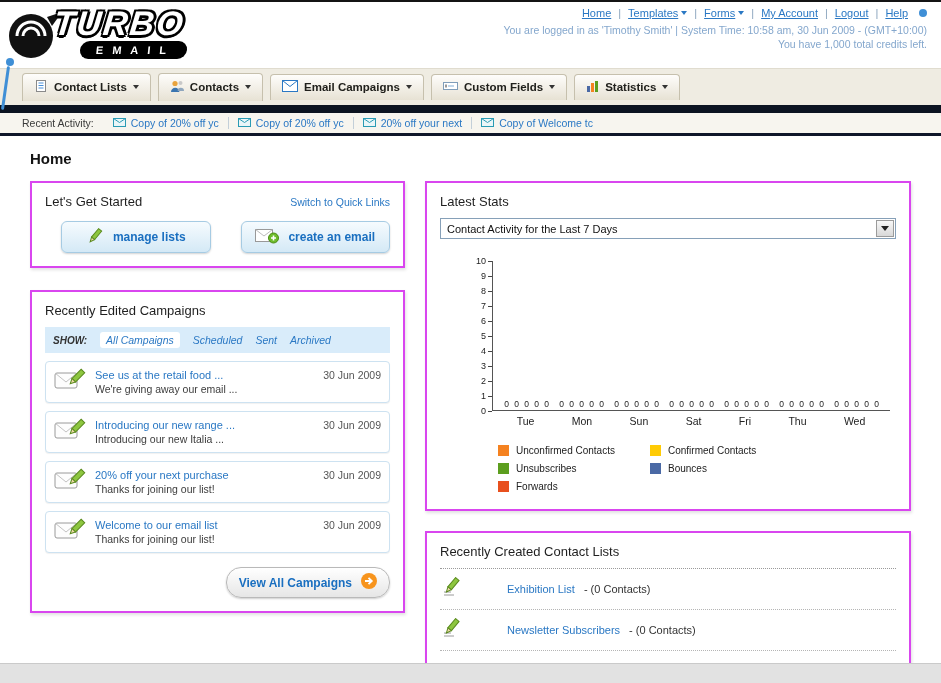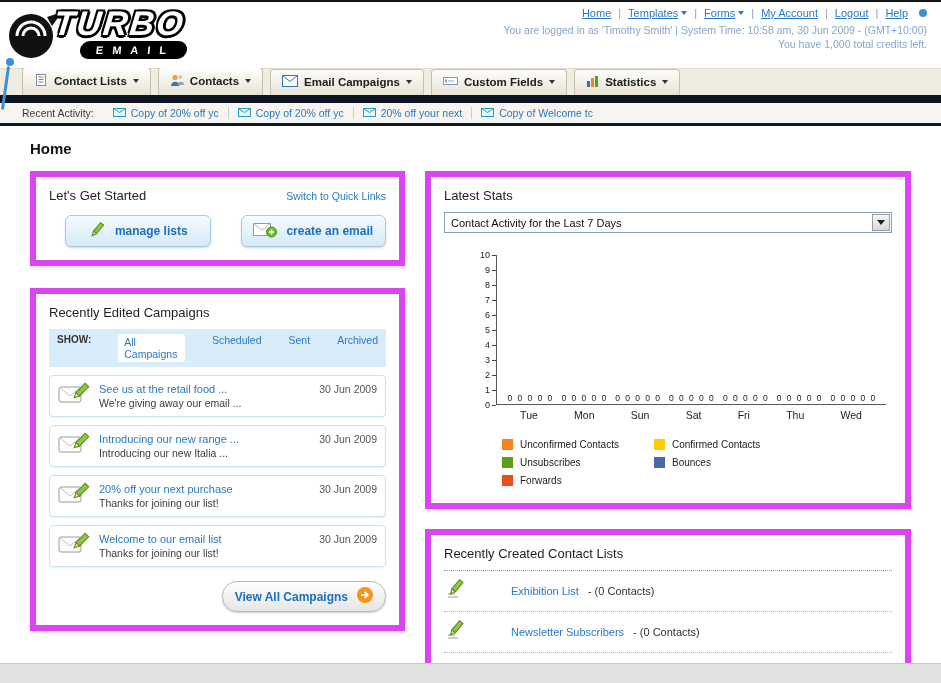--- a/index.html
+++ b/index.html
@@ -21,54 +21,54 @@
 
   .top-right { position:absolute; right:14px; top:5px; text-align:right; }
   .top-links { display:flex; justify-content:flex-end; align-items:center; font-size:11px; }
   .top-links a { color:#2a78c4; text-decoration:underline; cursor:pointer; display:inline-flex; align-items:center; gap:3px; padding:0 7px; }
   .top-links .sep { color:#8aa4bd; }
   .corner-dot { display:inline-block; width:8px; height:8px; border-radius:50%; background:#3f8fd6; margin-left:4px; }
   .login-info { margin-top:5px; font-size:10.5px; color:#84a7cd; }
   .credits { margin-top:2px; font-size:10.5px; color:#84a7cd; }
 
   
-  .tabbar { height:27px; background:#efece2; display:flex; align-items:flex-end; padding:0 0 0 22px; gap:7px; border-top:1px solid #e0dccf; }
+  .tabbar { height:37px; background:#efece2; display:flex; align-items:center; padding:0 0 0 22px; gap:7px; border-top:1px solid #e0dccf; }
   .tab { display:flex; align-items:center; gap:6px; background:linear-gradient(#fefdfb,#e7e2d4); border:1px solid #c6c0ad;
     border-bottom:none; border-radius:4px 4px 0 0; padding:5px 11px 6px; font-size:11.5px; font-weight:bold; color:#20201c; cursor:pointer; }
   .caret-down { width:0; height:0; border-left:3px solid transparent; border-right:3px solid transparent; border-top:4px solid #333; display:inline-block; }
   .caret-down.blue { border-top-color:#2a78c4; }
   .darkbar { height:8px; background:#0c1421; }
 
   
   .activity-bar { height:23px; background:#f7f5ef; border-bottom:3px solid #0f172a; display:flex; align-items:center; padding-left:22px; font-size:10.5px; }
   .activity-label { color:#3a3a3a; margin-right:10px; }
   .activity-item { display:flex; align-items:center; gap:5px; color:#2a78c4; cursor:pointer; padding:0 9px; border-right:1px solid #c3cfd9; }
   .activity-item:last-child { border-right:none; }
 
   
   .content { padding:10px 30px 0 30px; }
   .page-title { font-size:15px; font-weight:bold; color:#141414; margin:4px 0 14px 0; }
   .columns { display:flex; gap:20px; align-items:flex-start; }
   .col-left { width:375px; flex:none; }
   .col-right { flex:1; }
 
-  .panel { background:#fff; border:6px solid #d946ef; box-shadow:1px 2px 3px rgba(0,0,0,0.12); padding:11px 13px 13px; }
+  .panel { background:#fff; border:2px solid #d946ef; box-shadow:1px 2px 3px rgba(0,0,0,0.12); padding:11px 13px 13px; }
   .panel-title { font-size:13px; color:#1f1f1f; }
 
   
   .gs-head { display:flex; justify-content:space-between; align-items:center; }
   .small-link { font-size:10.5px; color:#2a78c4; cursor:pointer; }
   .gs-buttons { display:flex; gap:14px; margin-top:12px; }
   .blue-btn { flex:1; display:flex; align-items:center; justify-content:center; gap:9px; height:32px;
     background:linear-gradient(#f6fbfe,#d4e9f6); border:1px solid #a6cbe3; border-radius:6px;
     color:#1a6fc0; font-weight:bold; font-size:12px; cursor:pointer; box-shadow:0 1px 2px rgba(0,0,0,0.18);margin-left:16px; }
 
   
   .campaigns-panel { margin-top:22px; }
-  .filter-bar { margin-top:9px; background:#d9ecfa; padding:5px 8px; display:flex; gap:27px; font-size:10.5px; }
+  .filter-bar { margin-top:9px; background:#d9ecfa; padding:5px 8px; display:flex; align-items:center; gap:13px; font-size:10.5px;font-style:italic; }
   .filter-label { color:#333; font-weight:bold; font-size:10px; }
   .filter-link { color:#2a78c4; cursor:pointer; }
   .filter-link.selected { background:#fff; border-radius:3px; padding:2px 6px; }
   .campaign-item { margin-top:8px; border:1px solid #cde2f1; border-radius:4px; background:#fff; padding:5px 8px;
     display:flex; align-items:center; gap:9px; box-shadow:0 1px 1px rgba(0,0,0,0.06); cursor:pointer; }
   .ci-text { flex:1; min-width:0; }
   .ci-title { font-size:11px; color:#2a78c4; cursor:pointer; }
   .ci-sub { font-size:10.5px; color:#3c3c3c; margin-top:2px; }
   .ci-date { font-size:10.5px; color:#555; align-self:flex-start; margin-top:2px; white-space:nowrap; }
   .panel-footer { display:flex; justify-content:flex-end; margin-top:14px; }

